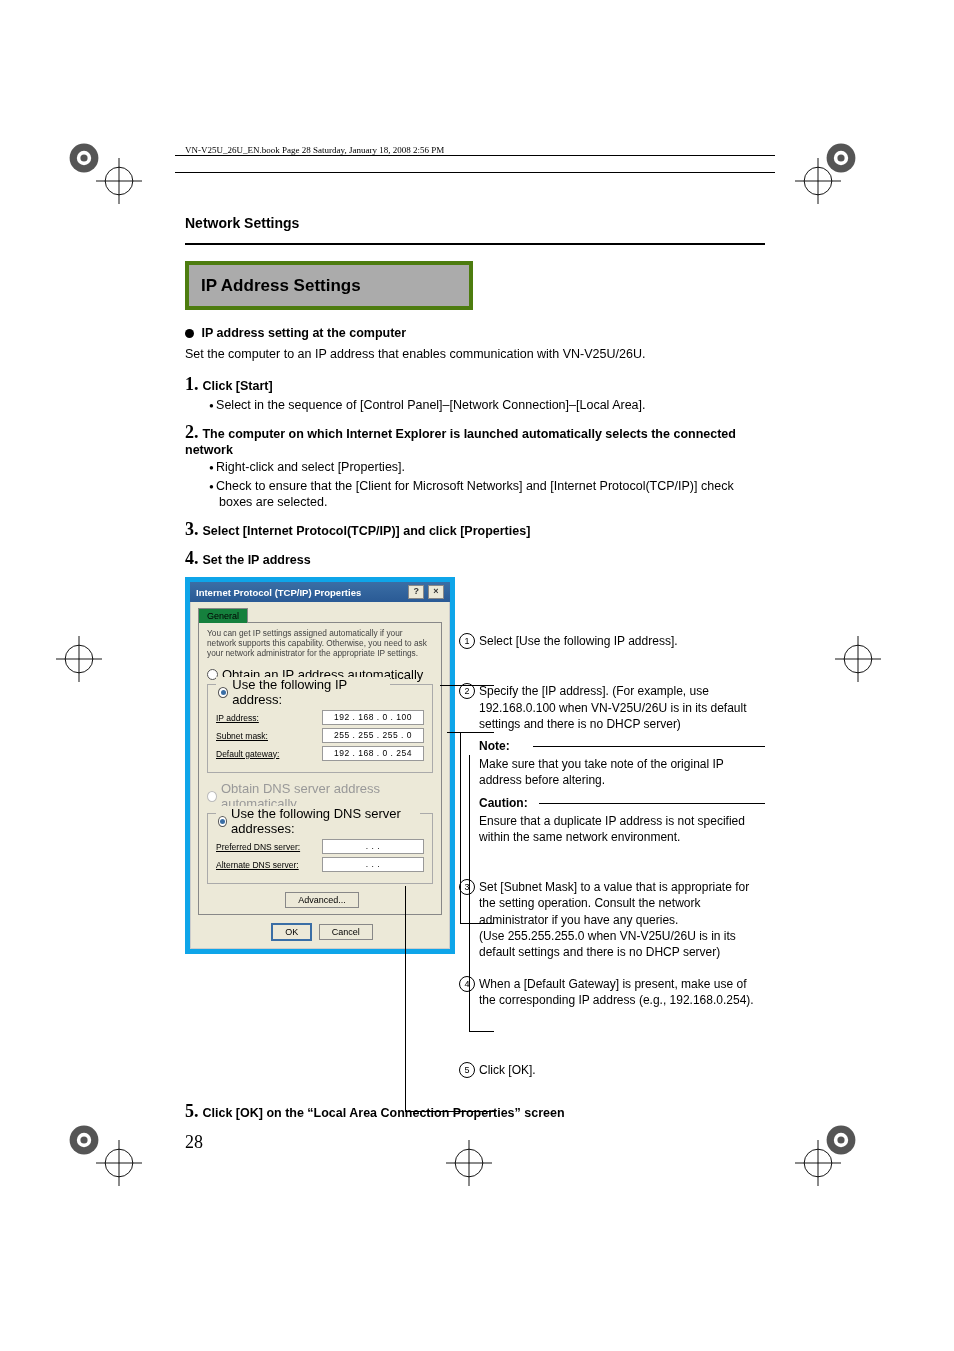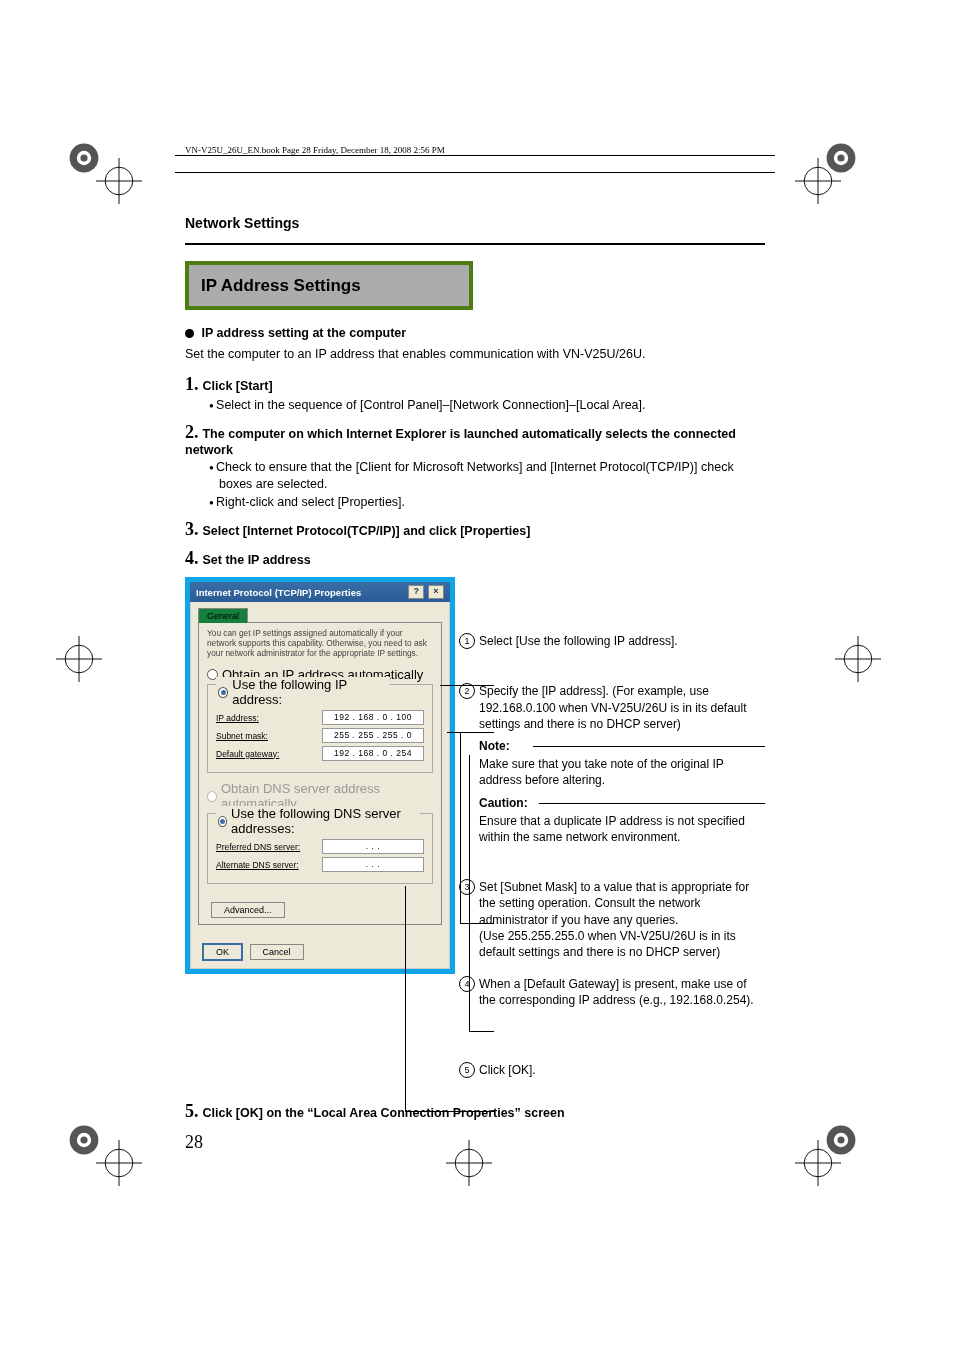--- a/index.html
+++ b/index.html
@@ -205,22 +205,22 @@
     background: #fff;
     width: 100px;
     height: 13px;
     font-family: Tahoma, sans-serif;
     font-size: 8.5px;
     line-height: 13px;
     text-align: center;
     letter-spacing: 0.5px;
   }
   .btn-row {
-    text-align: left;
-    margin-top: 18px;
+    text-align: center;
+    margin-top: 8px;
   }
   .win-btn {
     border: 1px solid #888;
     background: #ece9d8;
     font-size: 9px;
     padding: 2px 12px;
     margin-left: 4px;
     display: inline-block;
   }
   .callouts {
@@ -337,21 +337,21 @@
 <svg class="reg-mark" style="left:795px;top:1140px;width:46px;height:46px" viewBox="0 0 50 50">
     <circle cx="25" cy="25" r="15" fill="none" stroke="#000" stroke-width="1"></circle>
     <line x1="25" y1="0" x2="25" y2="50" stroke="#000"></line>
     <line x1="0" y1="25" x2="50" y2="25" stroke="#000"></line>
   </svg>
 
 <div class="page-border"></div>
 
 <div class="content-area">
 
-  <div class="header-line">VN-V25U_26U_EN.book  Page 28  Friday, December 18, 2008  2:56 PM</div>
+  <div class="header-line">VN-V25U_26U_EN.book  Page 28  Saturday, January 18, 2008  2:56 PM</div>
 
   <div class="section-title">Network Settings</div>
   <div class="title-rule"></div>
 
   <div class="gray-box">
     <div>IP Address Settings</div>
   </div>
 
   <div class="bullet-heading">
     <span class="black-dot"></span>
@@ -362,22 +362,22 @@
 
   <div class="step">
     <span class="step-num">1.</span>
     <span class="step-label">Click [Start]</span>
     <div class="sub-bullet">Select in the sequence of [Control Panel]–[Network Connection]–[Local Area].</div>
   </div>
 
   <div class="step">
     <span class="step-num">2.</span>
     <span class="step-label">The computer on which Internet Explorer is launched automatically selects the connected network</span>
+    <div class="sub-bullet">Right-click and select [Properties].</div>
     <div class="sub-bullet">Check to ensure that the [Client for Microsoft Networks] and [Internet Protocol(TCP/IP)] check boxes are selected.</div>
-    <div class="sub-bullet">Right-click and select [Properties].</div>
   </div>
 
   <div class="step">
     <span class="step-num">3.</span>
     <span class="step-label">Select [Internet Protocol(TCP/IP)] and click [Properties]</span>
   </div>
 
   <div class="step">
     <span class="step-num">4.</span>
     <span class="step-label">Set the IP address</span>

